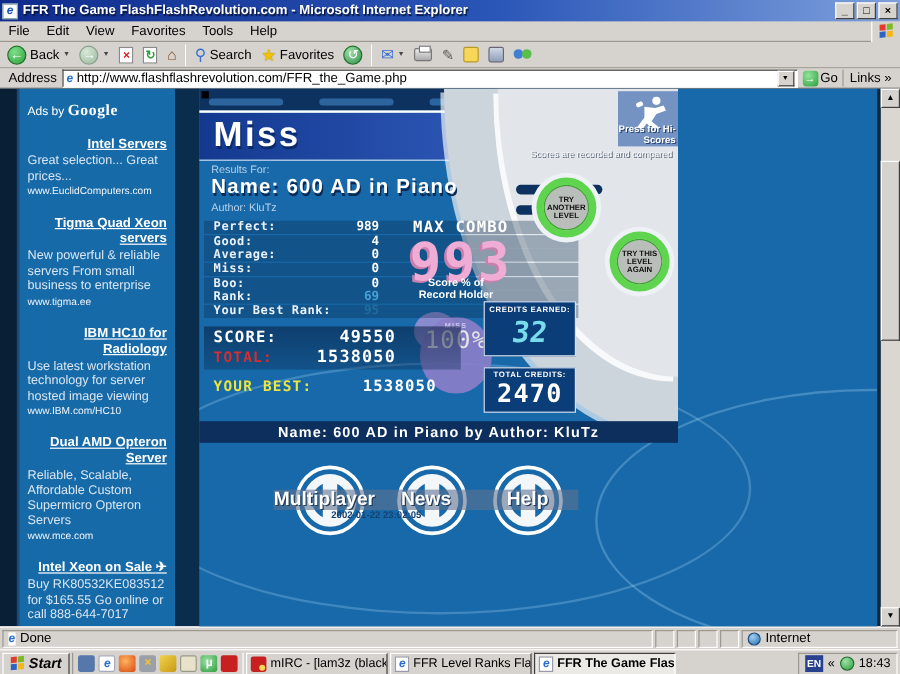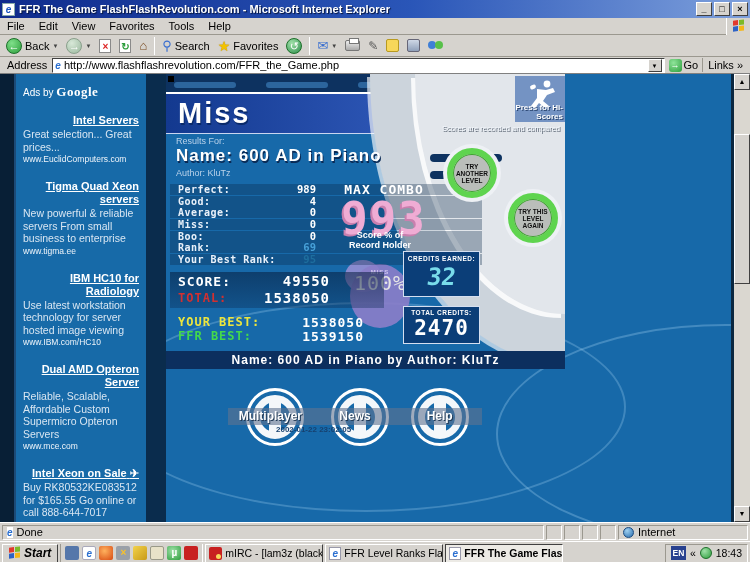--- a/index.html
+++ b/index.html
@@ -173,21 +173,21 @@
 
   .namebar { position:absolute; left:0; top:277px; width:399px; height:18px; background:#0c2f5e;
     color:#fff; font-weight:bold; font-size:12px; text-align:center; line-height:18px; letter-spacing:1px; }
 
   .navcir { position:absolute; top:314px; width:58px; height:58px; border:3px solid #fff; border-radius:50%; }
   .navcir .ring { position:absolute; left:4px; top:4px; right:4px; bottom:4px; border:7px solid #f4f7fa; border-radius:50%; }
   .navcir .bar { position:absolute; left:50%; transform:translateX(-50%); top:6px; bottom:6px; width:12px; background:#f4f7fa; }
   .nc1 { left:80px; } .nc2 { left:165px; } .nc3 { left:245px; }
   .navlabels { position:absolute; left:62px; top:334px; width:254px; height:17px; background:rgba(95,115,145,.6);
     display:flex; }
-  .navlabels span { flex:1; text-align:center; color:#fff; font-weight:bold; font-size:12px; line-height:17px;
+  .navlabels span { flex:1; text-align:center; color:#fff; font-weight:bold; font-size:16px; line-height:17px;
     text-shadow:1px 1px 0 #223a55; }
   .newsdate { position:absolute; left:110px; top:351px; width:170px; font-size:8px; font-weight:bold; color:#17416f; }
 
   .wave1 { position:absolute; left:-60px; top:228px; width:520px; height:210px; border-radius:50%;
     border:2px solid rgba(170,215,245,.28); }
   .wave2 { position:absolute; left:330px; top:250px; width:460px; height:220px; border-radius:50%;
     border:2px solid rgba(170,215,245,.3); }
 
   .flash-edge { width:3px; background:#0a2740; flex:none; }
   .vscroll { width:16px; background:#dad7d0; flex:none; display:flex; flex-direction:column; position:relative; }
@@ -470,24 +470,20 @@
         <div class="totbox">
           <div class="l">TOTAL CREDITS:</div>
           <div class="v">2470</div>
         </div>
 
         <div class="bests">
           <div class="brow">
             <span class="blab yellow">YOUR BEST:</span>
             <span class="bval">1538050</span>
           </div>
-          <div class="brow">
-            <span class="blab green">FFR BEST:</span>
-            <span class="bval">1539150</span>
-          </div>
         </div>
 
         <div class="namebar">Name: 600 AD in Piano by Author: KluTz</div>
 
         <div class="navcir nc1">
             <span class="ring"></span>
             <span class="bar"></span>
           </div>
         <div class="navcir nc2">
             <span class="ring"></span>

